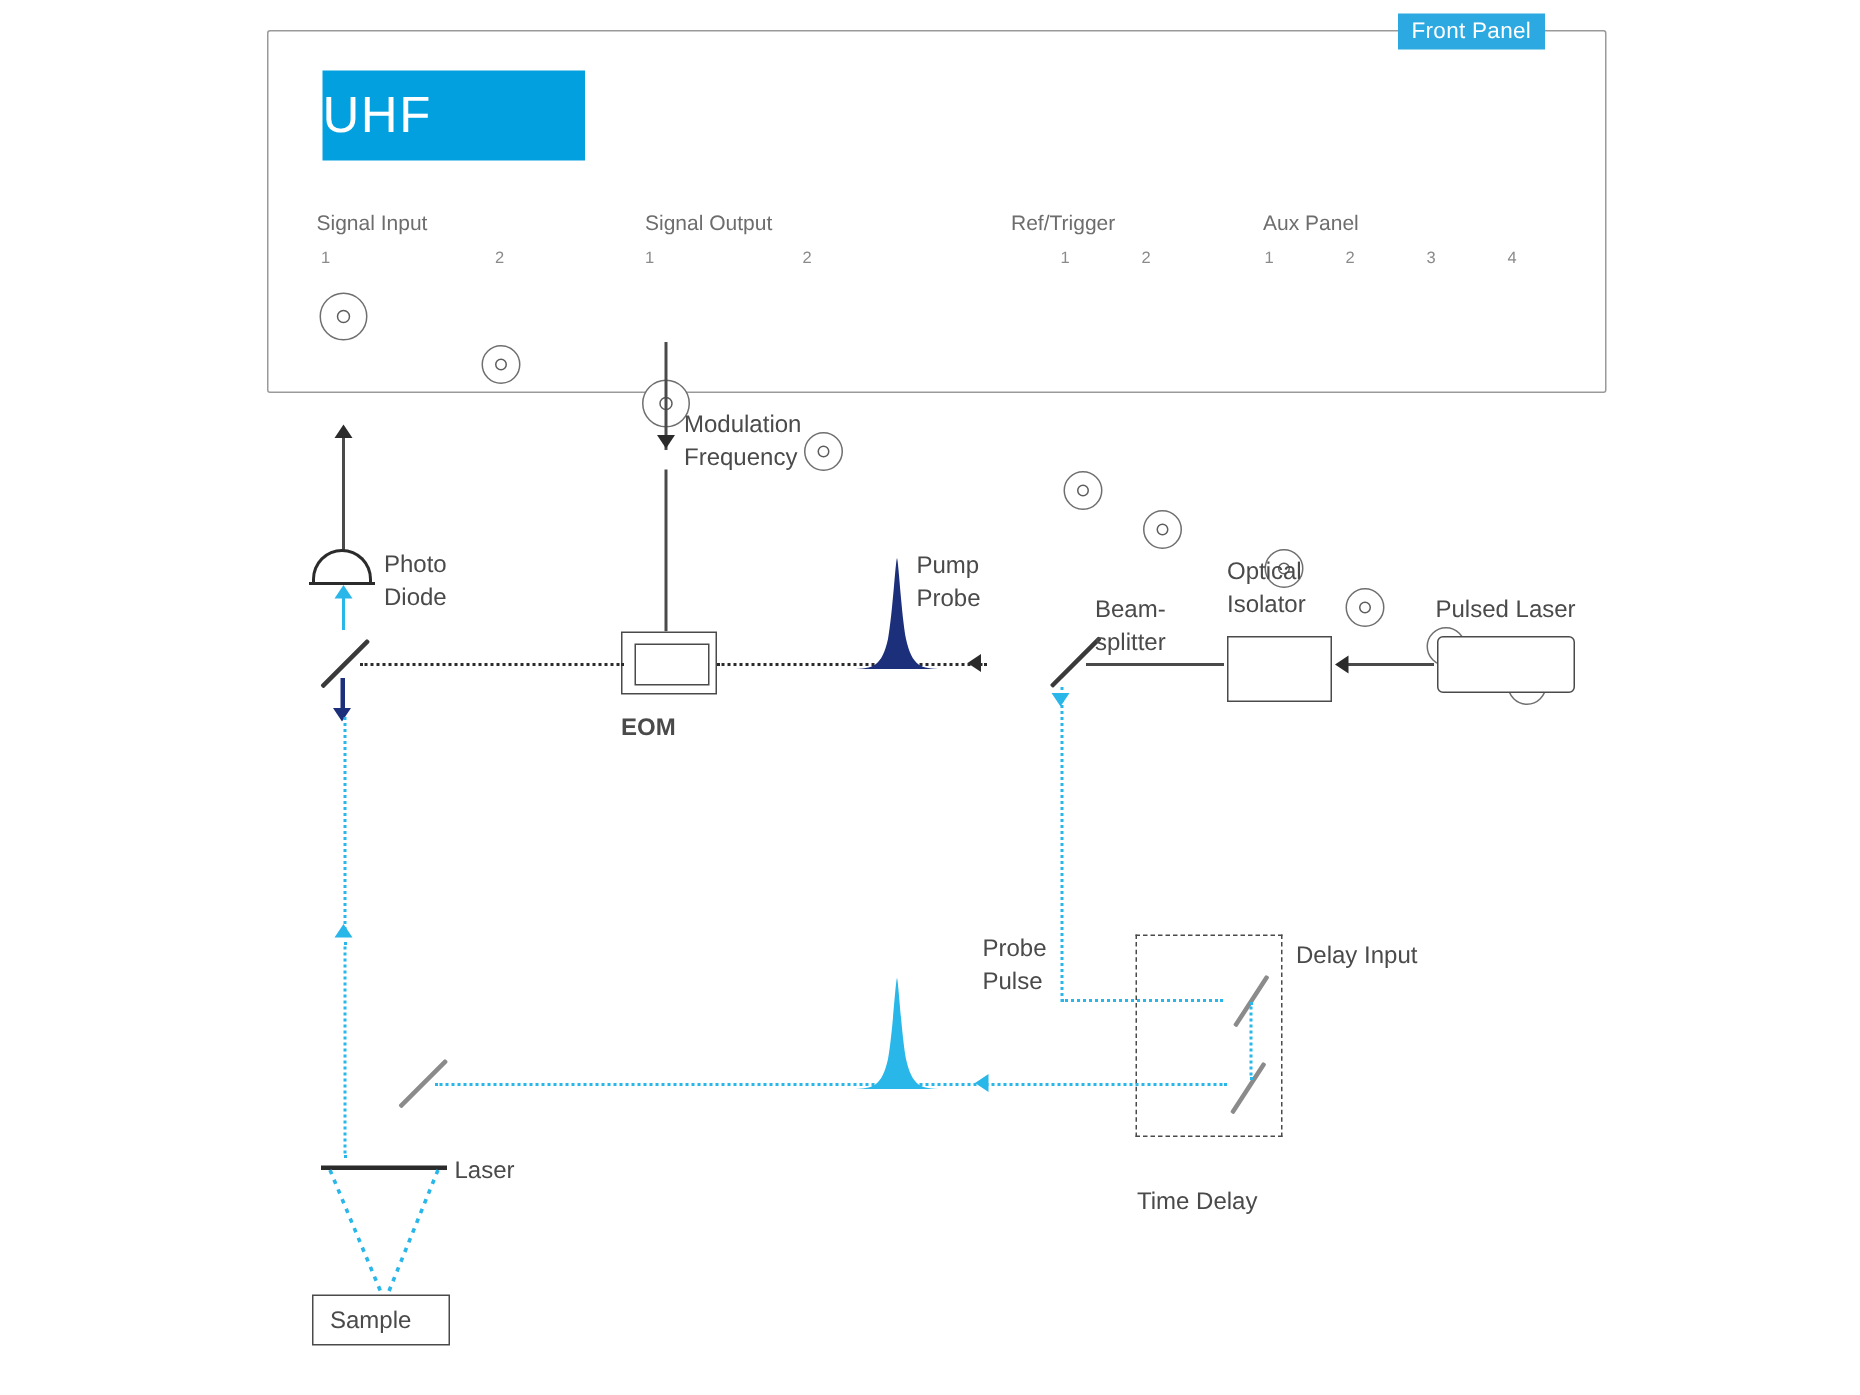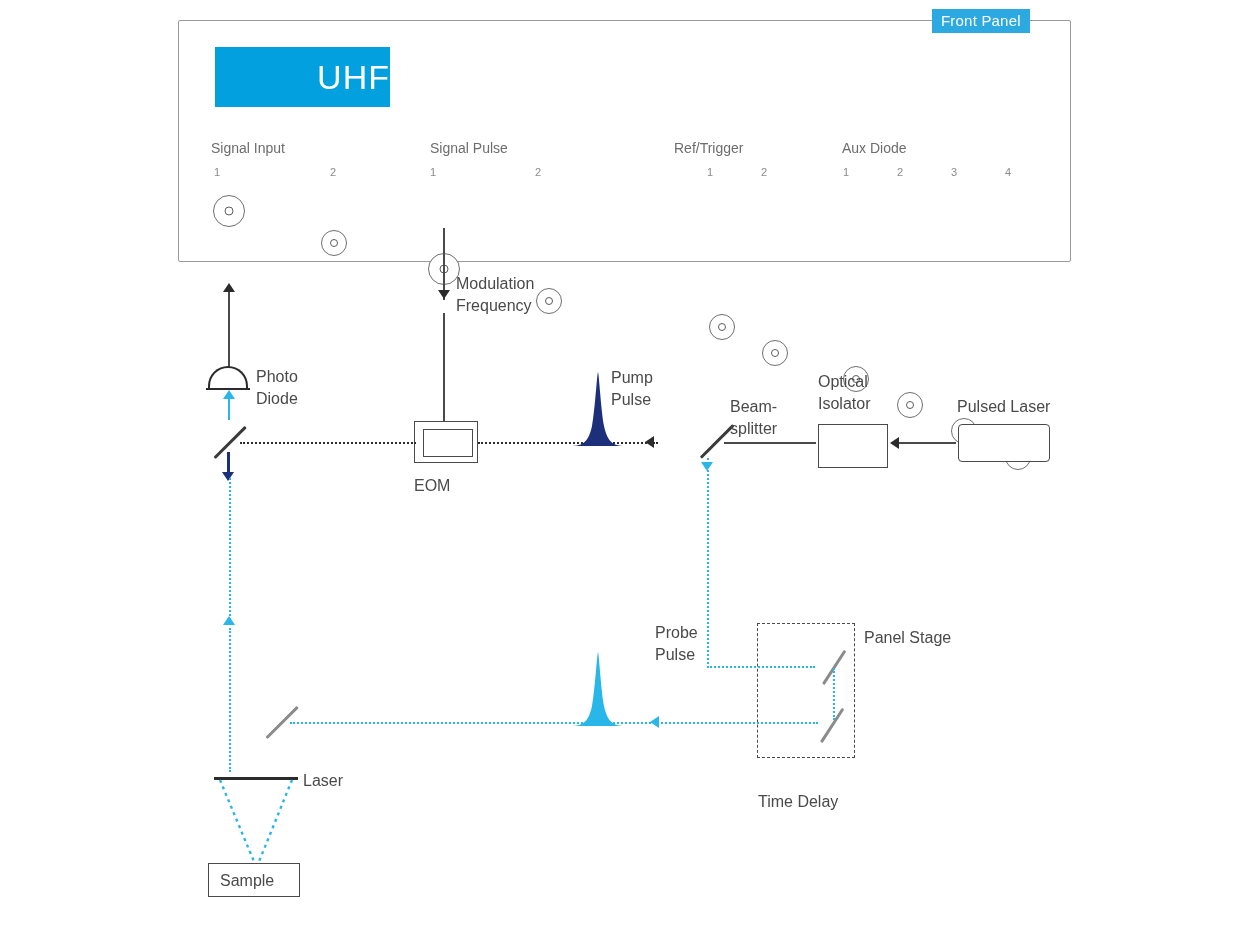--- a/index.html
+++ b/index.html
@@ -5,21 +5,21 @@
   html,body{margin:0;padding:0;background:#ffffff;}
   body{width:1240px;height:930px;font-family:"Liberation Sans",sans-serif;color:#3c3c3c;}
   #stage{position:relative;width:1240px;height:930px;overflow:hidden;}
   .abs{position:absolute;}
   .txt{font-size:16px;color:#4a4a4a;line-height:1.35;white-space:pre-line;}
 
   
   #panel{left:178px;top:20px;width:893px;height:242px;border:1.5px solid #9a9a9a;background:#fff;border-radius:2px;}
   .tag{background:#2ca9e0;color:#fff;font-size:15px;padding:3px 9px 4px 9px;letter-spacing:.2px;margin-top:16px;}
   #logo{left:215px;top:47px;width:175px;height:60px;background:#03a0e0;}
-  #logo span{display:block;width:100%;text-align:right;line-height:60px;color:#fff;font-size:34px;letter-spacing:1px;}
+  #logo span{display:block;width:100%;text-align:left;line-height:60px;color:#fff;font-size:34px;letter-spacing:1px;}
 
   .grouplabel{font-size:14px;color:#6d6d6d;}
   .connnum{font-size:11px;color:#8a8a8a;}
   .bnc{width:26px;height:26px;border-radius:50%;border:1.3px solid #6f6f6f;background:#fff;box-sizing:border-box;position:relative;}
   .bnc::after{content:"";position:absolute;left:50%;top:50%;width:6px;height:6px;border-radius:50%;background:#fff;border:1.3px solid #5d5d5d;transform:translate(-50%,-50%);}
   .bnc.big{width:32px;height:32px;}
   .bnc.big::after{width:7px;height:7px;}
 
   
   .vline{background:#4a4a4a;width:1.6px;}
@@ -65,23 +65,23 @@
 
   <div class="abs" style="left:932px;top:12px;">
     <span class="tag">Front Panel</span>
   </div>
 
   <div class="abs" id="logo">
     <span>UHF</span>
   </div>
 
   <div class="abs grouplabel" style="left:211px;top:140px;">Signal Input</div>
-  <div class="abs grouplabel" style="left:430px;top:140px;">Signal Pulse</div>
+  <div class="abs grouplabel" style="left:430px;top:140px;">Signal Output</div>
   <div class="abs grouplabel" style="left:674px;top:140px;">Ref/Trigger</div>
-  <div class="abs grouplabel" style="left:842px;top:140px;">Aux Diode</div>
+  <div class="abs grouplabel" style="left:842px;top:140px;">Aux Panel</div>
 
   <div class="abs connnum" style="left:214px;top:166px;">1</div>
   <div class="abs connnum" style="left:330px;top:166px;">2</div>
   <div class="abs connnum" style="left:430px;top:166px;">1</div>
   <div class="abs connnum" style="left:535px;top:166px;">2</div>
   <div class="abs connnum" style="left:707px;top:166px;">1</div>
   <div class="abs connnum" style="left:761px;top:166px;">2</div>
   <div class="abs connnum" style="left:843px;top:166px;">1</div>
   <div class="abs connnum" style="left:897px;top:166px;">2</div>
   <div class="abs connnum" style="left:951px;top:166px;">3</div>
@@ -126,26 +126,26 @@
   <div class="abs txt" style="left:730px;top:396px;">Beam-
 splitter</div>
 
   <div class="abs dotted-h" style="left:478px;top:442px;width:180px;"></div>
   <div class="abs ar left" style="left:645px;top:436px;"></div>
 
   <svg class="abs" style="left:566px;top:368px;" width="64" height="80" viewBox="0 0 64 80">
     <path d="M2 78 C 16 78, 22 76, 26 58 C 29 42, 31 6, 32 4 C 33 6, 35 42, 38 58 C 42 76, 48 78, 62 78 Z" fill="#1c2f7a"></path>
   </svg>
   <div class="abs txt" style="left:611px;top:367px;">Pump
-Pulse</div>
+Probe</div>
 
   <div class="abs box" style="left:414px;top:421px;width:64px;height:42px;">
     <div style="position:absolute;left:8px;top:7px;width:48px;height:26px;border:1.4px solid #4a4a4a;"></div>
   </div>
-  <div class="abs txt" style="left:414px;top:475px;">EOM</div>
+  <div class="abs txt" style="left:414px;top:475px;font-weight:bold;">EOM</div>
 
   <div class="abs dotted-h" style="left:240px;top:442px;width:176px;"></div>
 
   <div class="abs" style="left:210px;top:420px;width:40px;height:44px;">
     <div class="mirror" style="position:absolute;left:-2px;top:21px;width:44px;transform:rotate(-45deg);"></div>
   </div>
 
   <div class="abs solid-dark-v" style="left:227px;top:452px;height:24px;"></div>
   <div class="abs ar navy down" style="left:222px;top:472px;"></div>
 
@@ -158,21 +158,21 @@
 
   <div class="abs solid-blue-v" style="left:228px;top:398px;height:22px;"></div>
   <div class="abs ar blue up" style="left:223px;top:390px;"></div>
 
   <div class="abs dotted-v blue" style="left:707px;top:458px;height:210px;"></div>
   <div class="abs ar blue down" style="left:701px;top:462px;"></div>
 
   <div class="abs dotted-h blue" style="left:707px;top:666px;width:108px;"></div>
 
   <div class="abs dashbox" style="left:757px;top:623px;width:96px;height:133px;"></div>
-  <div class="abs txt" style="left:864px;top:627px;">Panel Stage</div>
+  <div class="abs txt" style="left:864px;top:627px;">Delay Input</div>
 
   <div class="abs" style="left:812px;top:645px;width:44px;height:44px;">
     <div class="mirror light" style="position:absolute;left:2px;top:21px;width:40px;transform:rotate(-57deg);"></div>
   </div>
   <div class="abs" style="left:810px;top:703px;width:44px;height:44px;">
     <div class="mirror light" style="position:absolute;left:2px;top:21px;width:40px;transform:rotate(-57deg);"></div>
   </div>
   <div class="abs dotted-v blue" style="left:833px;top:668px;height:52px;"></div>
 
   <div class="abs dotted-h blue" style="left:290px;top:722px;width:528px;"></div>

